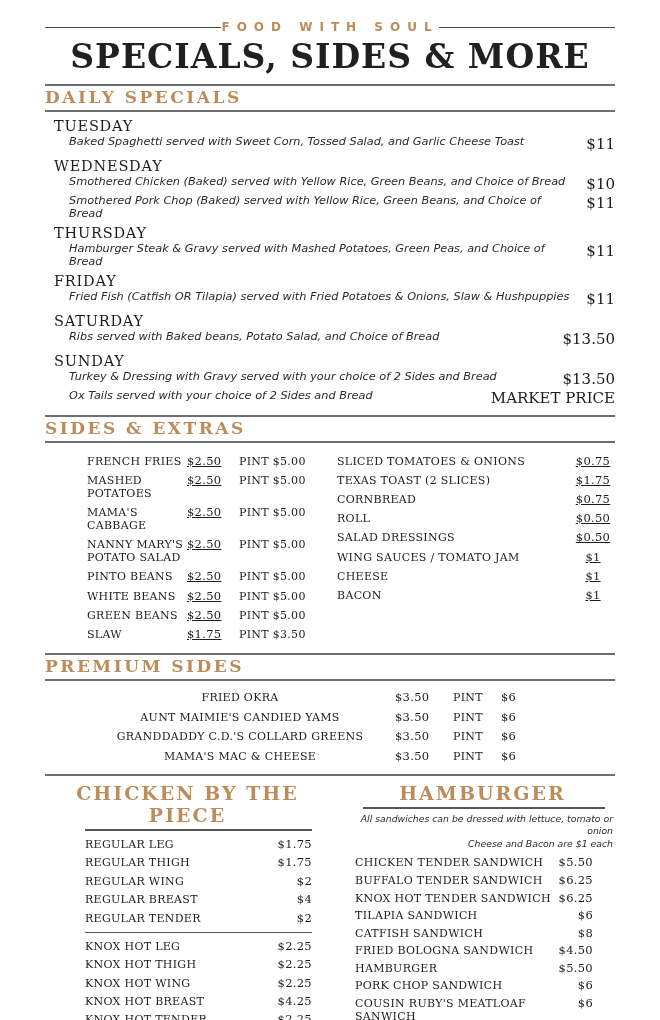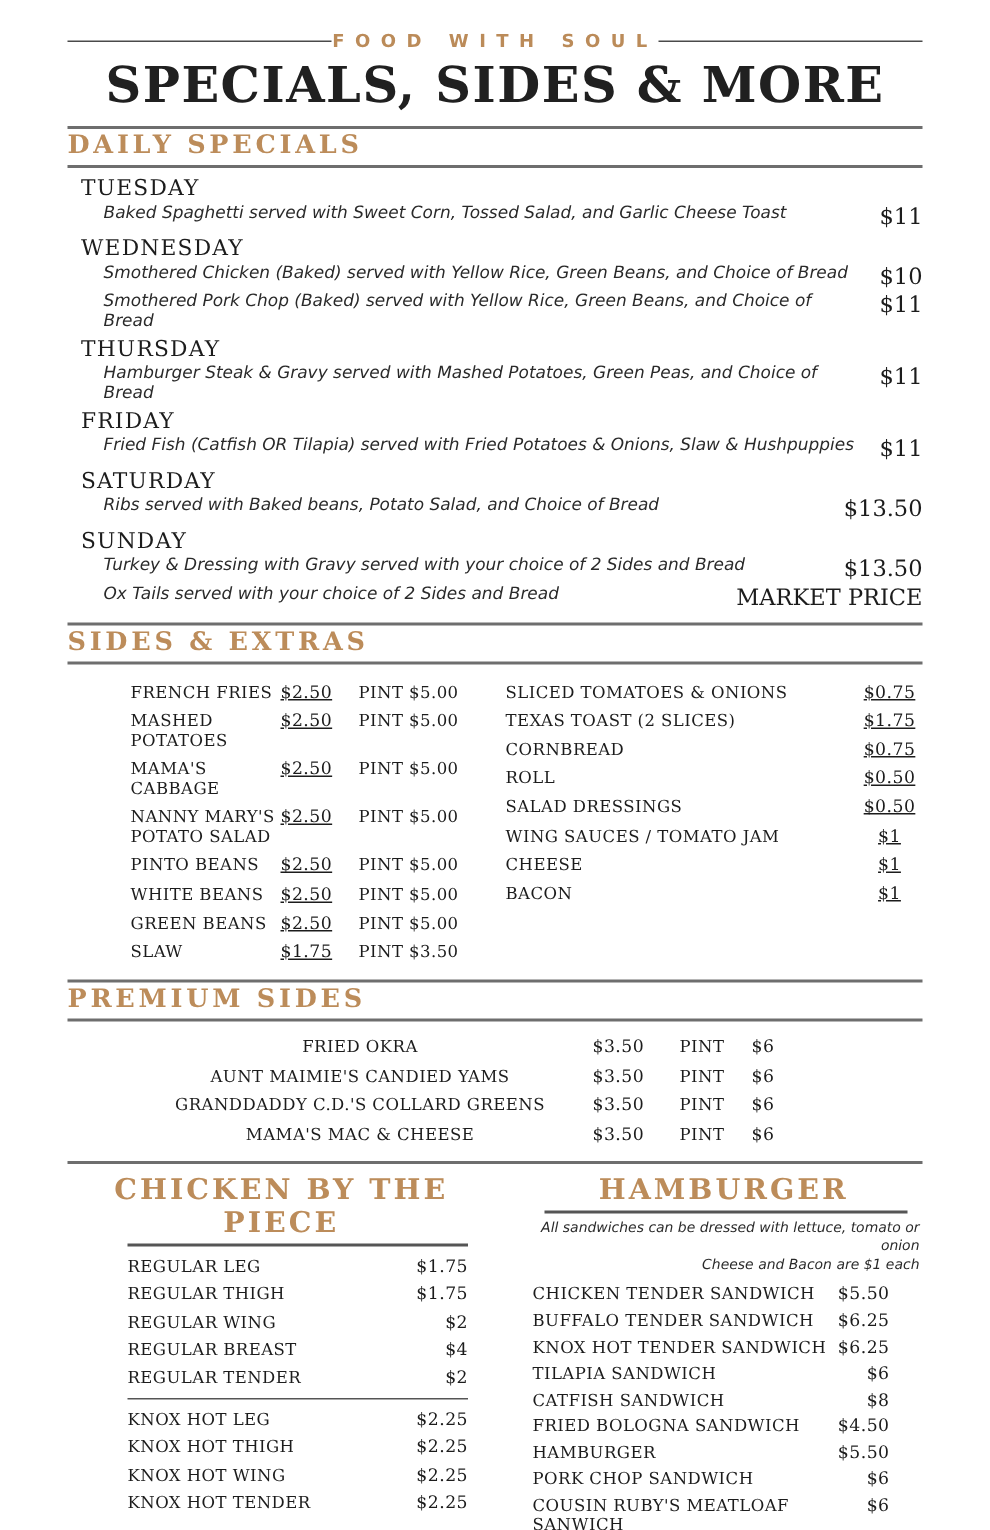--- a/index.html
+++ b/index.html
@@ -290,20 +290,24 @@
             </div>
           <div class="pair">
               <span>KNOX HOT THIGH</span>
               <span class="price">$2.25</span>
             </div>
           <div class="pair">
               <span>KNOX HOT WING</span>
               <span class="price">$2.25</span>
             </div>
           <div class="pair">
+              <span>KNOX HOT BREAST</span>
+              <span class="price">$4.25</span>
+            </div>
+          <div class="pair">
               <span>KNOX HOT TENDER</span>
               <span class="price">$2.25</span>
             </div>
         </div>
       </div>
     </div>
     <div>
       <div class="col-head">HAMBURGER</div>
       <div class="sand-inner">
         <div class="underline"></div>

